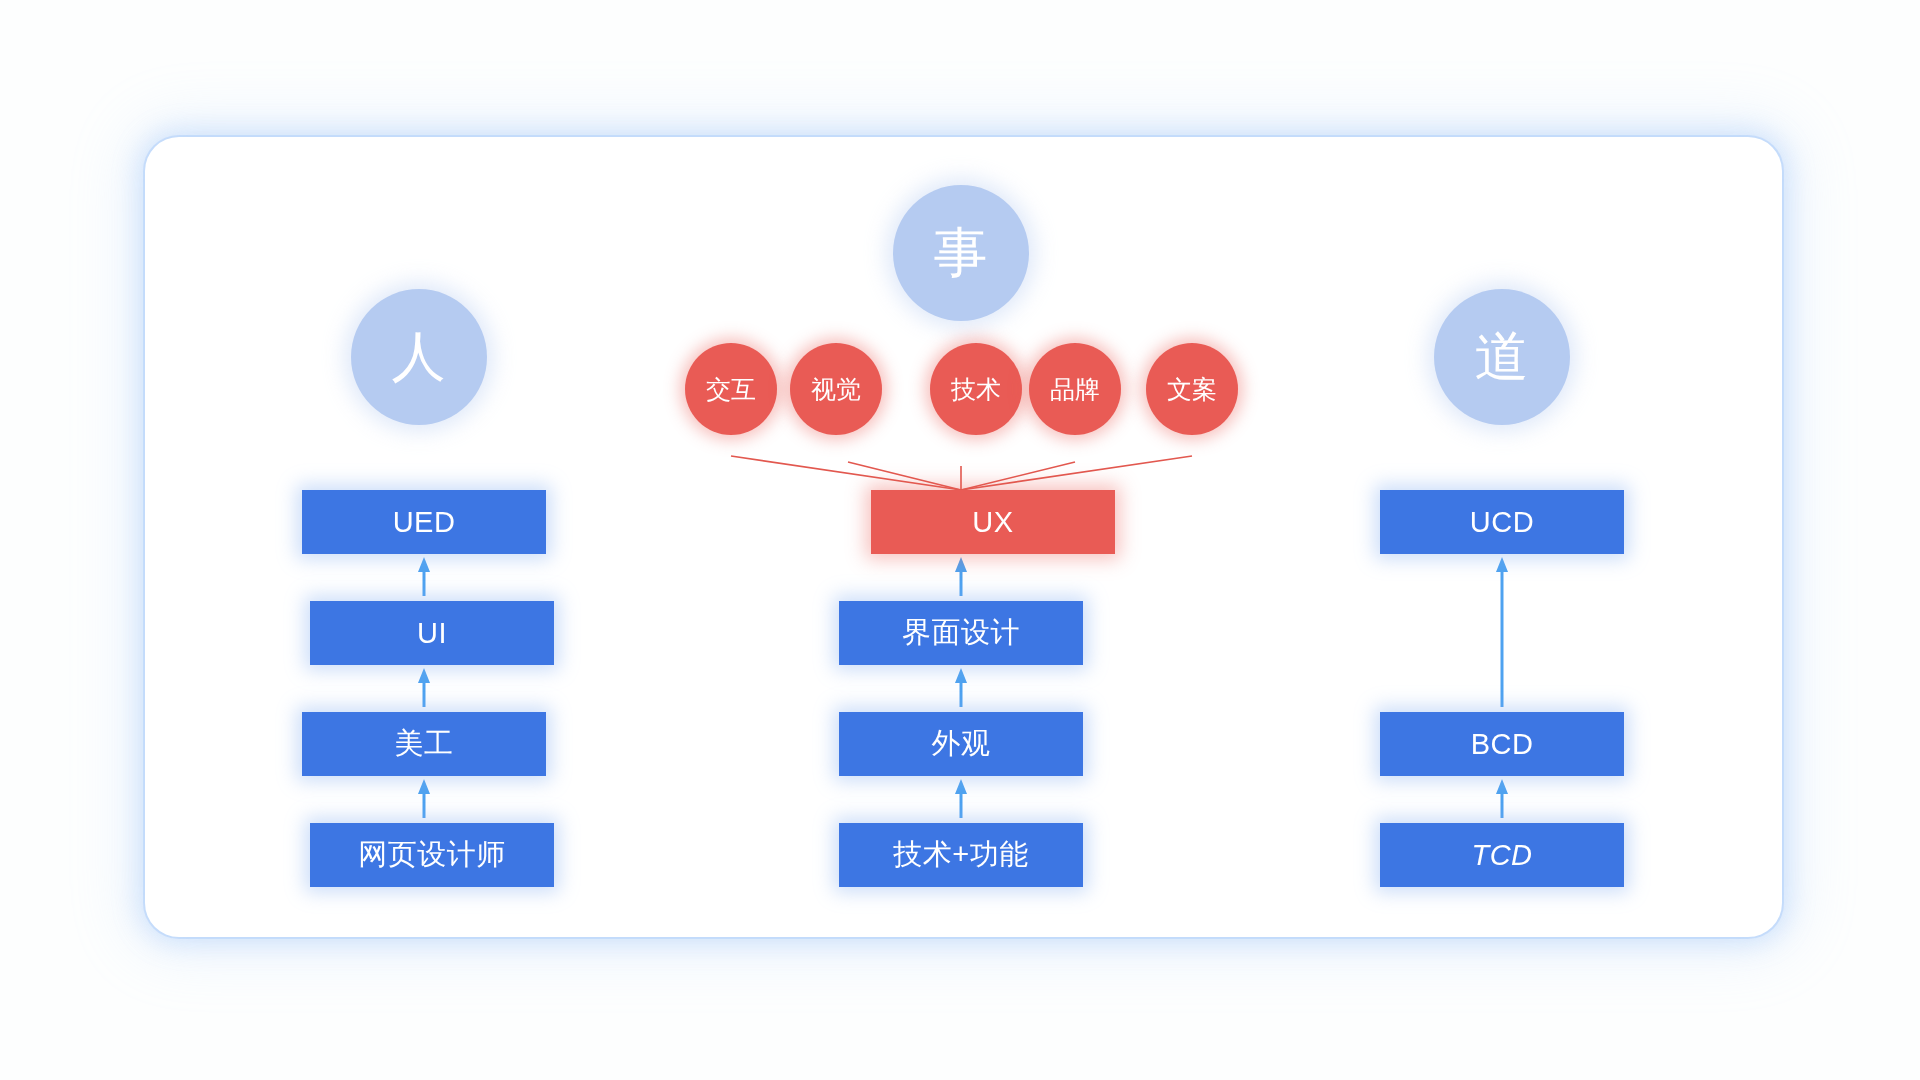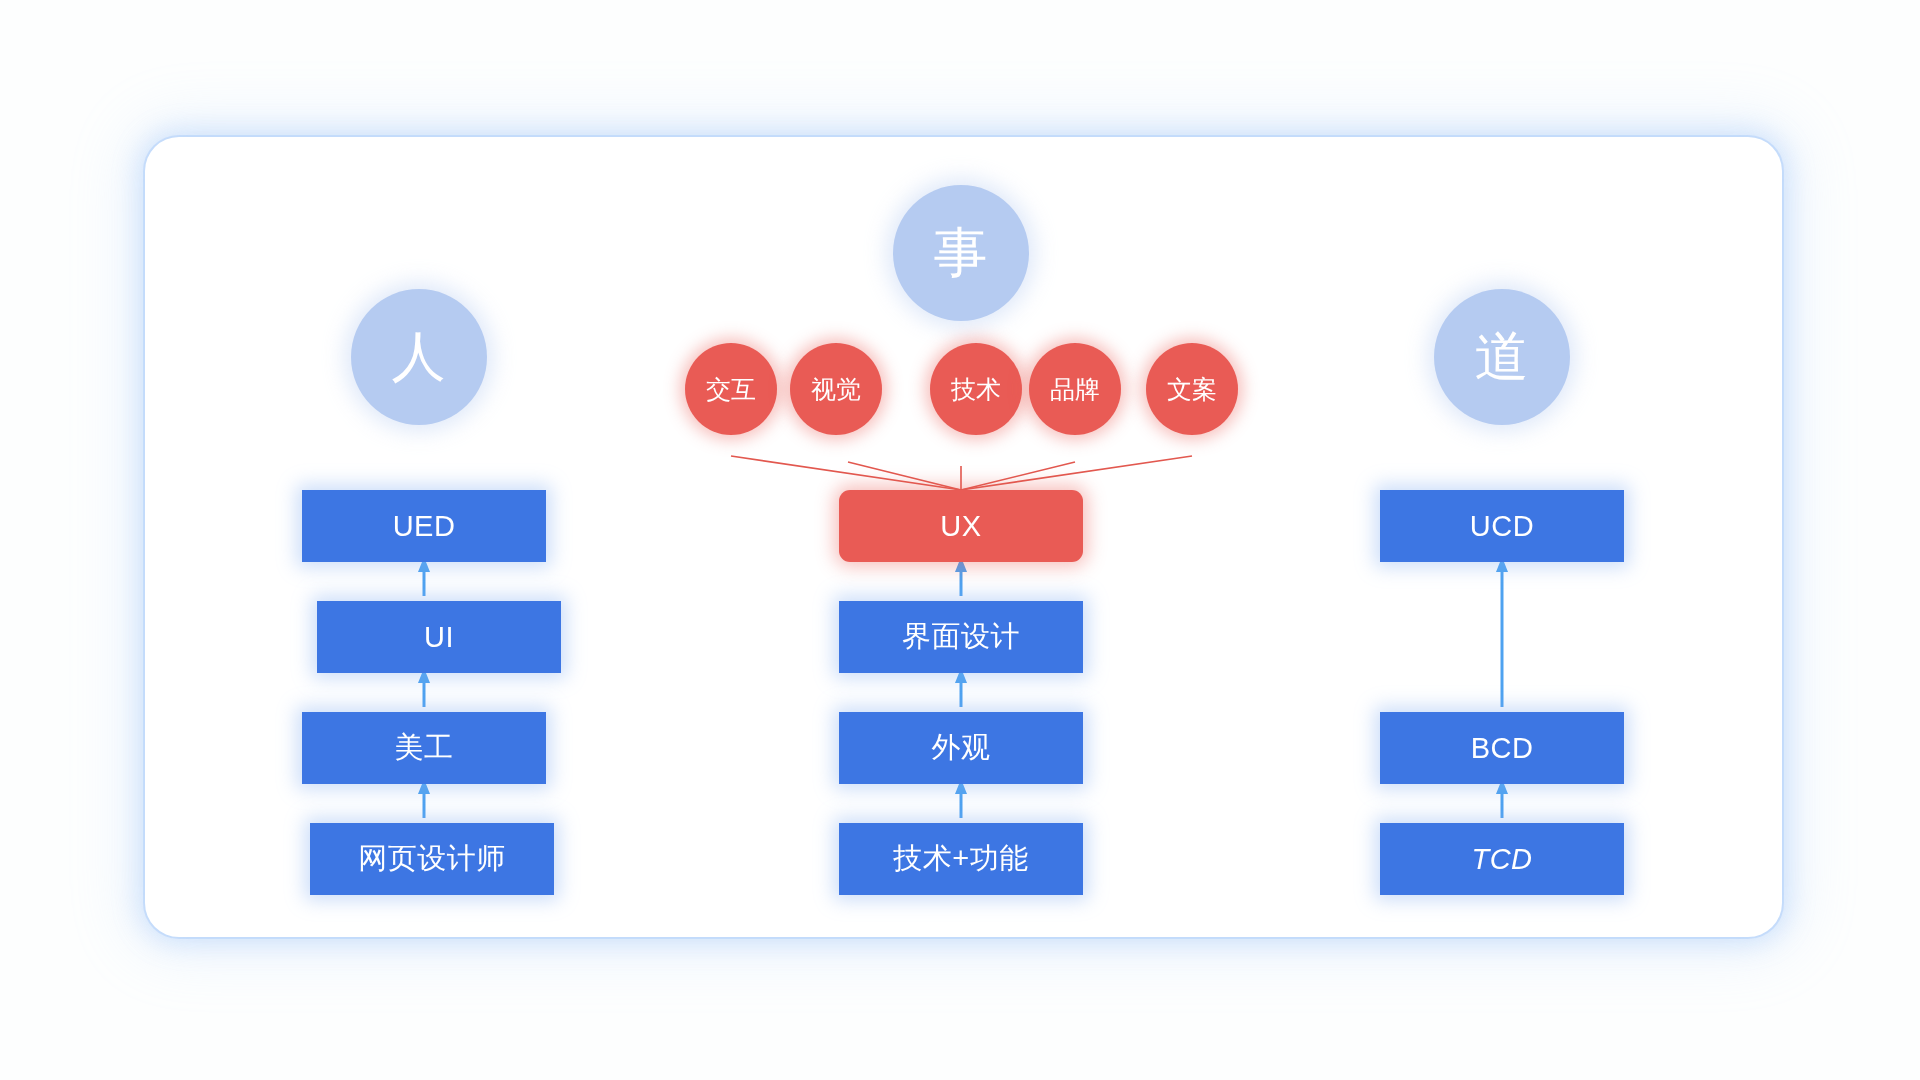--- a/index.html
+++ b/index.html
@@ -64,21 +64,21 @@
     border-radius: 50%;
     background: #e95b55;
     font-size: 25px;
     font-weight: 300;
     box-shadow: 0 0 16px 5px rgba(233, 91, 85, 0.38);
   }
 
   
   .box {
     width: 244px;
-    height: 72px;
+    height: 64px;
     font-size: 29px;
     font-weight: 300;
     letter-spacing: 0.5px;
   }
   .box.blue {
     background: #3d76e3;
     box-shadow: 0 0 18px 5px rgba(125, 170, 240, 0.40);
   }
   .box.red {
     background: #e95b55;
@@ -162,27 +162,27 @@
   <div class="node facet-circle" style="left:790px; top:343px;">视觉</div>
 
   <div class="node facet-circle" style="left:930px; top:343px;">技术</div>
 
   <div class="node facet-circle" style="left:1029px; top:343px;">品牌</div>
 
   <div class="node facet-circle" style="left:1146px; top:343px;">文案</div>
 
   <div class="node box blue" style="left:302px; top:490px;">UED</div>
 
-  <div class="node box blue" style="left:317px; top:601px;">UI</div>
+  <div class="node box blue" style="left:310px; top:601px;">UI</div>
 
   <div class="node box blue" style="left:302px; top:712px;">美工</div>
 
   <div class="node box blue" style="left:302px; top:823px;margin-left:8px;">网页设计师</div>
 
-  <div class="node box red" style="left:839px; top:490px;border-radius:11px;">UX</div>
+  <div class="node box red" style="left:871px; top:490px;">UX</div>
 
   <div class="node box blue" style="left:839px; top:601px;">界面设计</div>
 
   <div class="node box blue" style="left:839px; top:712px;">外观</div>
 
   <div class="node box blue" style="left:839px; top:823px;">技术+功能</div>
 
   <div class="node box blue" style="left:1380px; top:490px;">UCD</div>
 
   <div class="node box blue" style="left:1380px; top:712px;">BCD</div>

